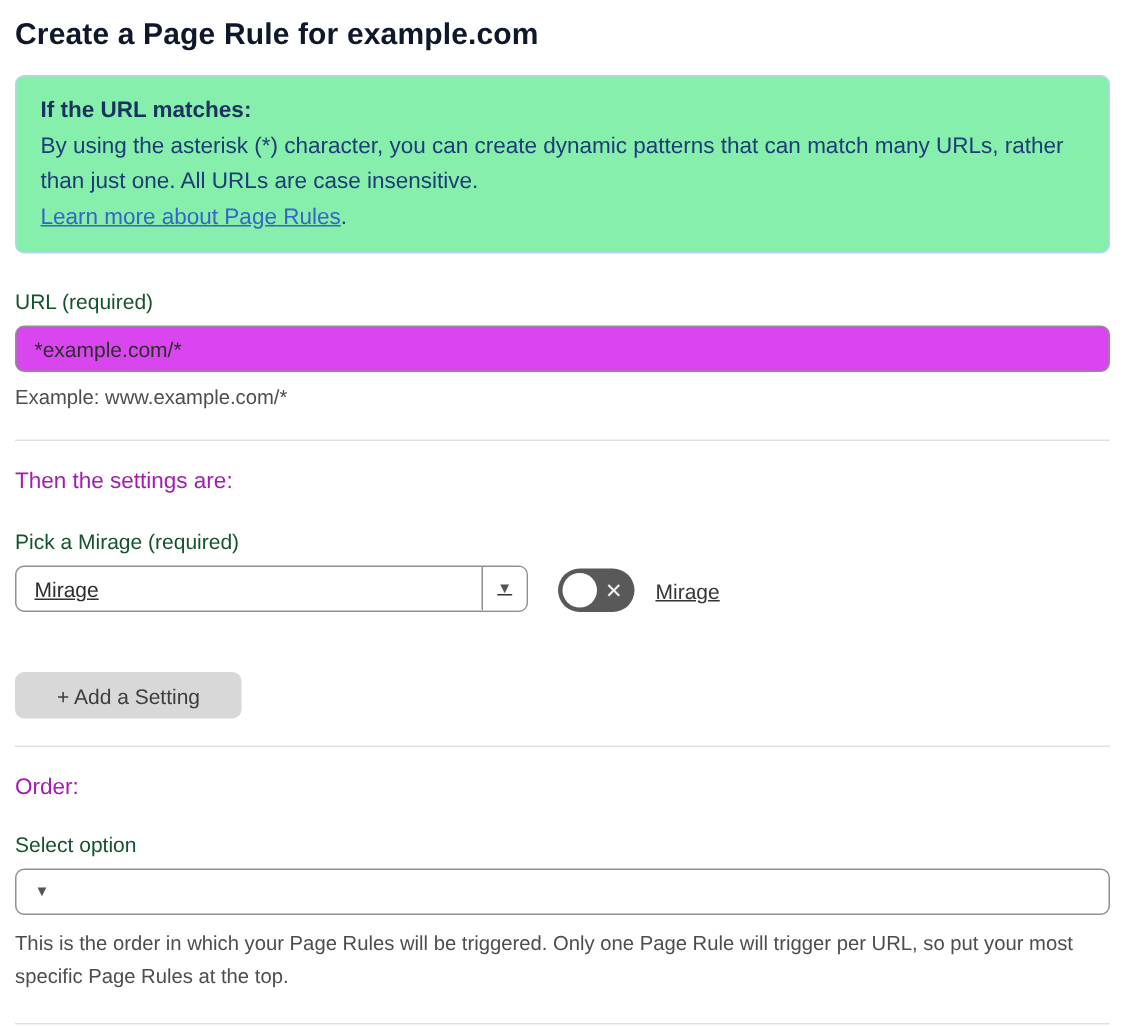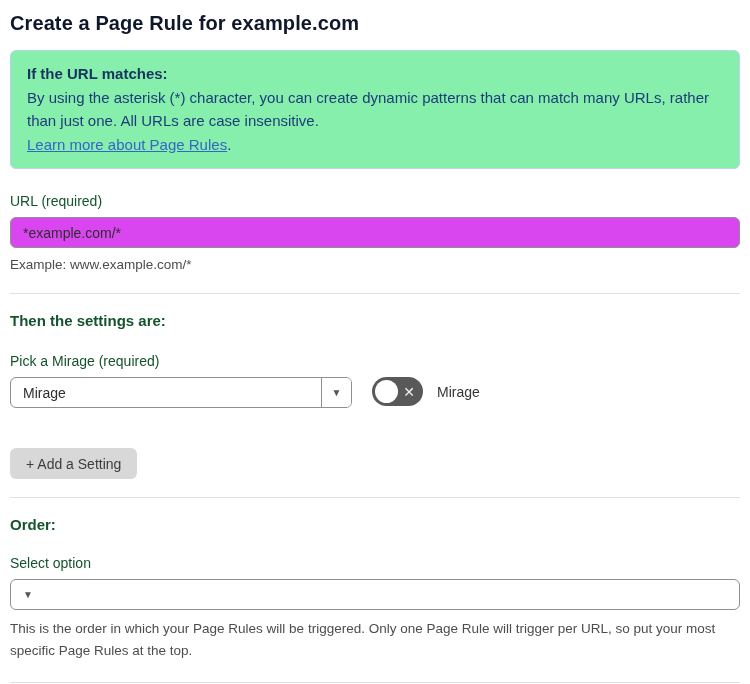--- a/index.html
+++ b/index.html
@@ -68,28 +68,28 @@
   }
 
   .divider {
     border: none;
     border-top: 1px solid #e1e1e1;
     margin: 18px 0;
   }
 
   .section-heading {
     font-size: 15px;
-    font-weight: bold;
-    color: #14532d;
+    font-weight: normal;
+    color: #a21caf;
     margin: 2px 0 24px 0;
   }
   .section-heading.order { margin-bottom: 22px; }
 
   
-  .setting-row { display: flex; align-items: flex-start; }
+  .setting-row { display: flex; align-items: flex-end; text-decoration: underline; }
   .select-split {
     display: flex;
     align-items: stretch;
     width: 342px;
     height: 31px;
     border: 1px solid #8f8f8f;
     border-radius: 6px;
     background: #ffffff;
     cursor: pointer;
     overflow: hidden;
@@ -144,21 +144,21 @@
     font-size: 14px;
     color: #363636;
   }
 
   
   .btn {
     display: inline-flex;
     align-items: center;
     justify-content: center;
     height: 31px;
-    padding: 0 16px;
+    padding: 0 28px;
     border: none;
     border-radius: 6px;
     font-family: "Liberation Sans", sans-serif;
     font-size: 14px;
     cursor: pointer;
   }
   .btn-gray { background: #d8d8d8; color: #3d3d3d; }
   .add-setting-btn { margin-top: 40px; }
 
   

